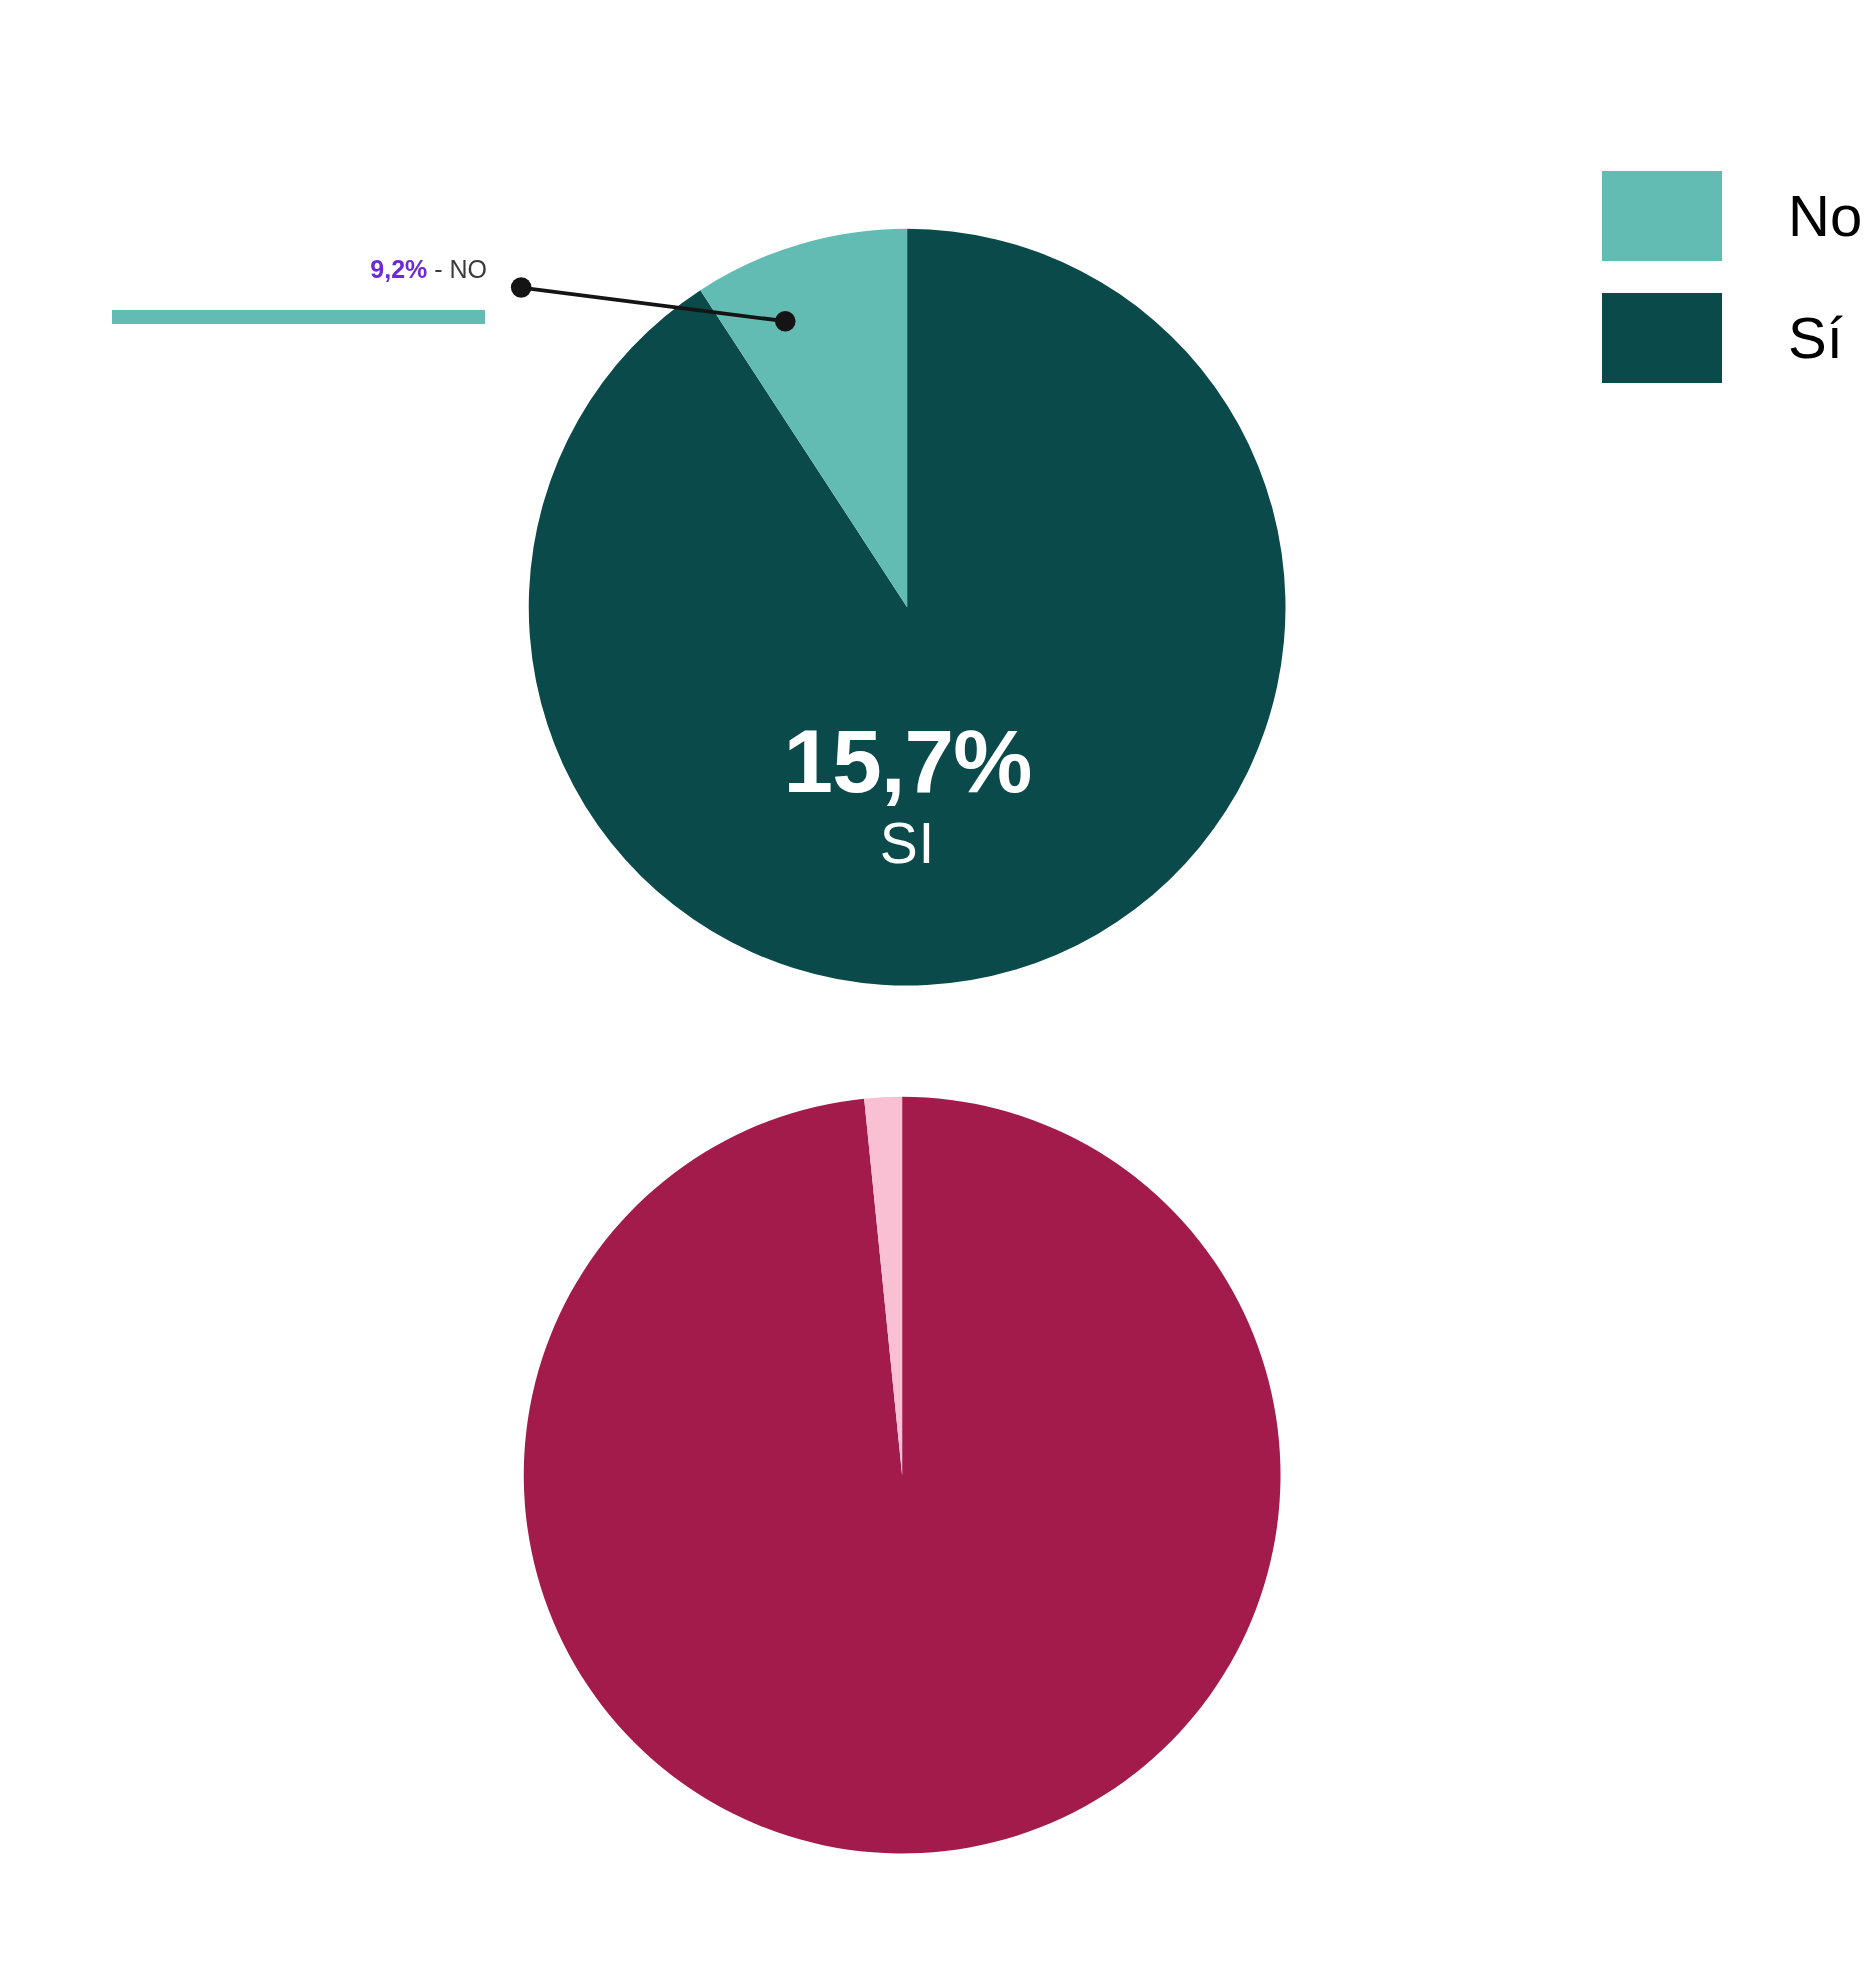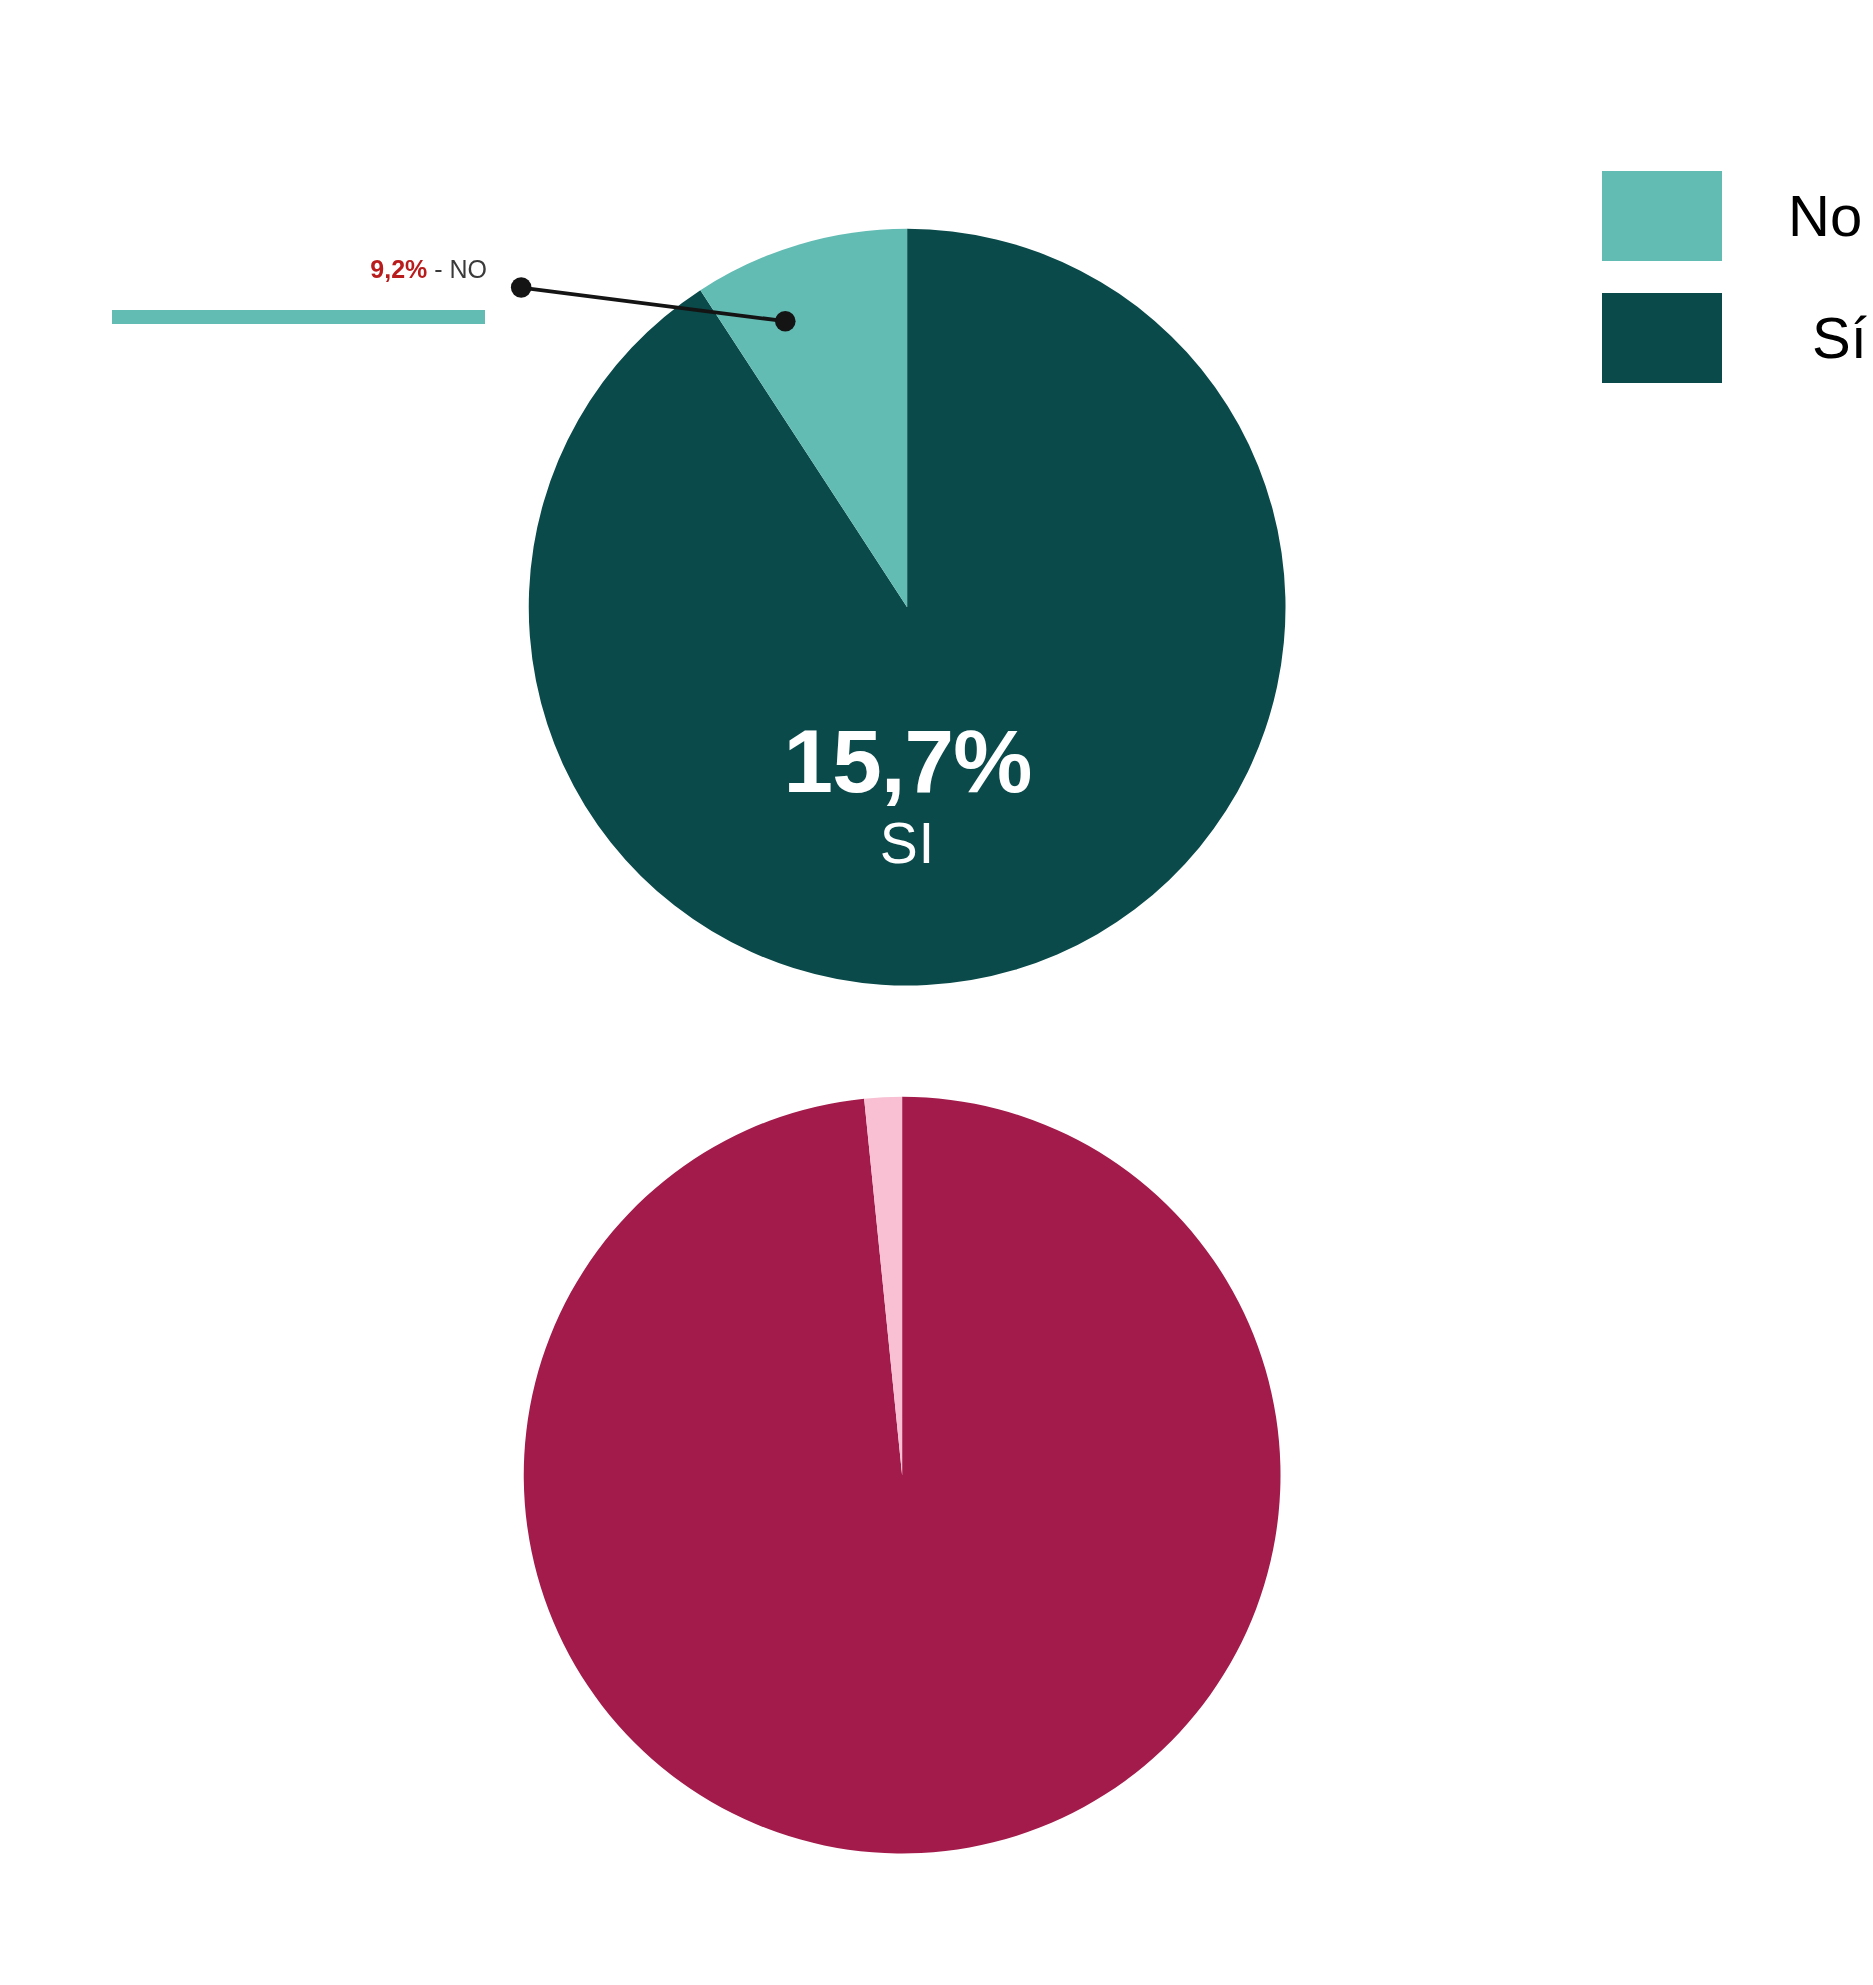--- a/index.html
+++ b/index.html
@@ -56,21 +56,21 @@
   
   .callout-text {
     position: absolute;
     font-size: 25px;
     color: #1b1b1b;
     white-space: nowrap;
     text-align: right;
   }
   .callout-text .pct {
     font-weight: 700;
-    color: #b91c1c;
+    color: #6d28d9;
   }
   .callout-text .sep {
     font-weight: 400;
     color: #3a3a3a;
   }
   .callout-text .cat {
     font-weight: 400;
     color: #3a3a3a;
   }
 
@@ -139,21 +139,21 @@
       <line x1="556" y1="307" x2="838" y2="343" stroke="#141414" stroke-width="4"></line>
       <circle cx="556" cy="307" r="11" fill="#141414"></circle>
       <circle cx="838" cy="343" r="11" fill="#141414"></circle>
     </svg>
 
     <div class="legend" style="left:1602px; top:155px;">
       <div class="legend-row" style="height:122px;">
         <div class="legend-swatch" style="background:#62BCB4;"></div>
         <div class="legend-label">No</div>
       </div>
-      <div class="legend-row" style="height:122px;gap:24px;">
+      <div class="legend-row" style="height:122px;">
         <div class="legend-swatch" style="background:#0A4A4A;"></div>
         <div class="legend-label">Sí</div>
       </div>
     </div>
   </div>
 
   <div class="panel" style="top:974px;height:1011px;">
 
     <div class="pie-wrap" style="left:520px; top:119px; width:768px; height:768px;">
       <svg class="pie-svg" width="768" height="768" viewBox="0 0 820 820">

